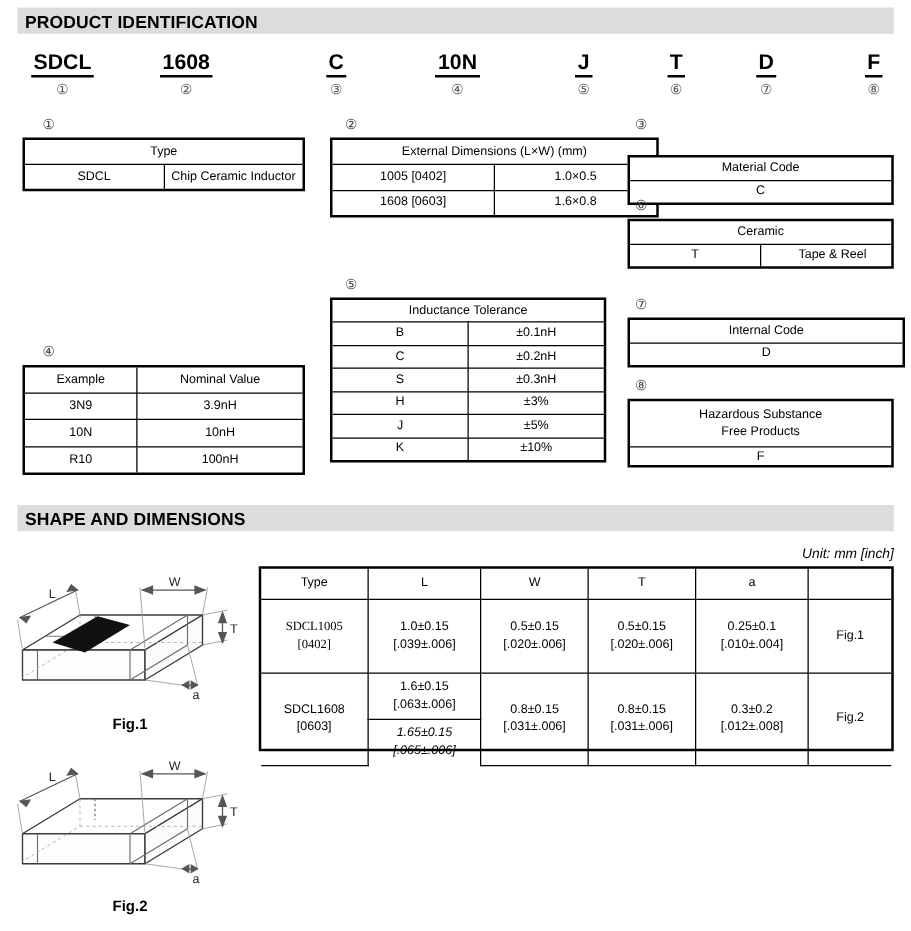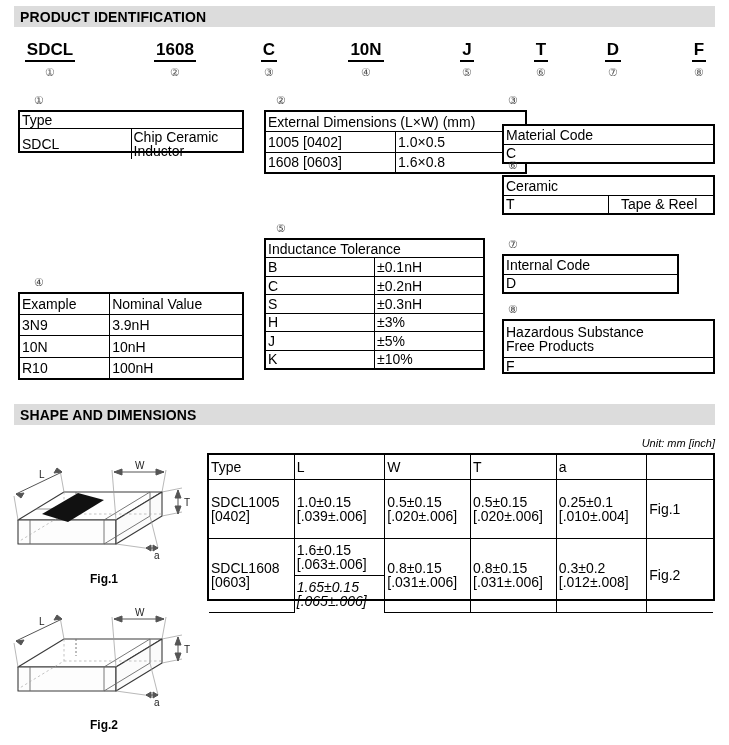--- a/index.html
+++ b/index.html
@@ -74,21 +74,22 @@
     background: #fff;
   }
   .frame table.inner {
     border-collapse: collapse;
     width: 100%;
     height: 100%;
     table-layout: fixed;
   }
   .frame table.inner td {
     border: 1px solid #000;
-    font-size: 14px;
+    font-size: 10px;
+    text-align: center;
     line-height: 14px;
     padding: 1px 2px;
     color: #000;
     margin-top: 20px;
   }
   .frame table.inner tr:first-child td { border-top: none; }
   .frame table.inner tr:last-child td  { border-bottom: none; }
   .frame table.inner td:first-child { border-left: none; }
   .frame table.inner td:last-child  { border-right: none; }
 
@@ -119,21 +120,21 @@
 <body>
 
 <div class="section-bar" style="top:6px;">
   <span class="sec-title">PRODUCT IDENTIFICATION</span>
 </div>
 
 <div class="code-item" style="left:14px;  top:40px; width:72px;">
   <span class="code-txt">SDCL</span>
   <span class="code-num">①</span>
 </div>
-<div class="code-item" style="left:142px; top:40px; width:66px;">
+<div class="code-item" style="left:116px; top:40px; width:66px;">
   <span class="code-txt">1608</span>
   <span class="code-num">②</span>
 </div>
 <div class="code-item" style="left:248px; top:40px; width:42px;">
   <span class="code-txt">C</span>
   <span class="code-num">③</span>
 </div>
 <div class="code-item" style="left:336px; top:40px; width:60px;">
   <span class="code-txt">10N</span>
   <span class="code-num">④</span>
@@ -247,21 +248,21 @@
     </tr>
     <tr>
       <td>K</td>
       <td>±10%</td>
     </tr>
   </tbody>
     </table>
 </div>
 
 <div class="idx-label" style="left:508px; top:238px;">⑦</div>
-<div class="frame" style="left:502px; top:254px; width:177px; height:40px;">
+<div class="frame" style="left:502px; top:254px; width:222px; height:40px;">
   <table class="inner">
     <tbody>
         <tr>
           <td>Internal Code</td>
         </tr>
     <tr>
           <td>D</td>
         </tr>
   </tbody>
     </table>
@@ -320,21 +321,21 @@
         <tr>
       <td style="width:17%; height:22px;">Type</td>
       <td style="width:18%;">L</td>
       <td style="width:17%;">W</td>
       <td style="width:17%;">T</td>
       <td style="width:18%;">a</td>
       <td style="width:13%;"></td>
     </tr>
 
     <tr>
-      <td class="two-line" style="height:56px;">
+      <td class="two-line" style="height:56px;font-family:Liberation Serif, serif;">
         <span>SDCL1005</span><br>
         <span>[0402]</span>
       </td>
       <td class="two-line">
         <span>1.0±0.15</span><br>
         <span>[.039±.006]</span>
       </td>
       <td class="two-line">
         <span>0.5±0.15</span><br>
         <span>[.020±.006]</span>

